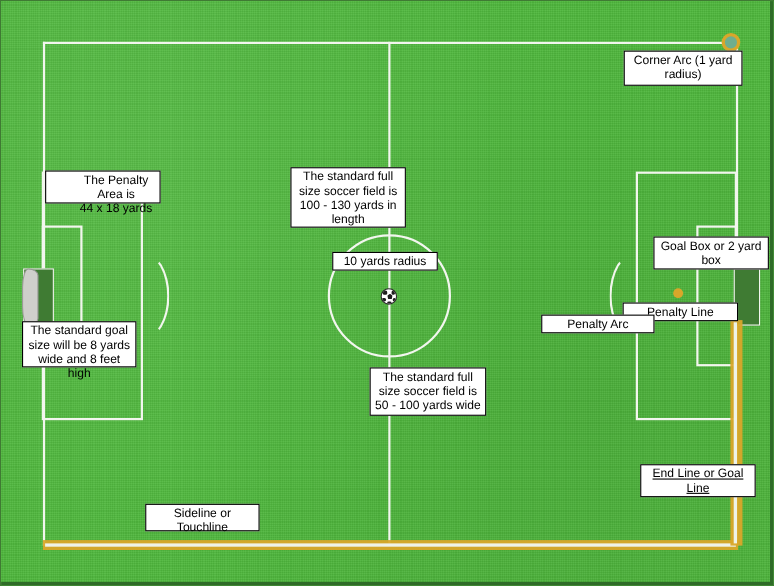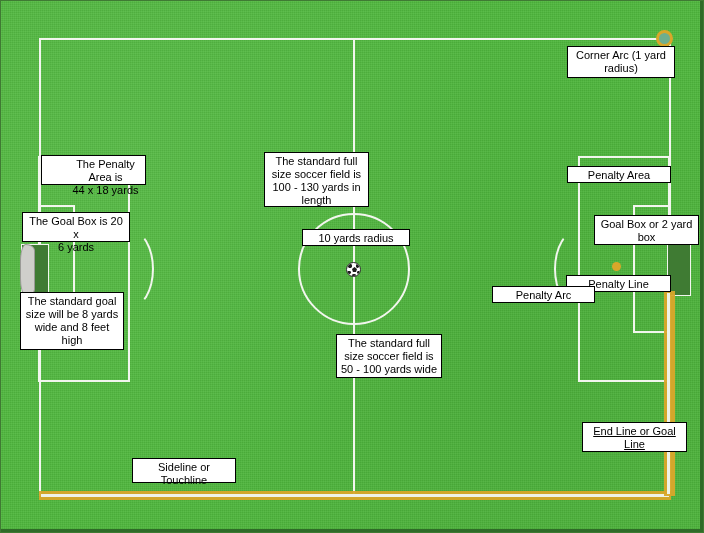--- a/index.html
+++ b/index.html
@@ -201,40 +201,37 @@
   <div class="hl" style="left:663px; top:290px; width:11px; height:205px;"></div>
   <div class="hl-core" style="left:666px; top:292px; width:3px; height:201px;"></div>
 
   <div class="corner-dot" style="left:655px; top:29px; width:17px; height:17px;"></div>
 
   <div class="callout" style="left:566px; top:45px;  width:108px; height:32px;">Corner Arc (1 yard radius)</div>
 
   <div class="callout" style="left:40px;  top:154px; width:105px; height:30px;padding-left:27px;">The Penalty Area is
 44 x 18 yards</div>
 
-  <div class="callout" style="left:21px;  top:211px; width:108px; height:30px;">The Goal Box is 20 x
-6 yards</div>
-
-  <div class="callout" style="left:19px;  top:291px; width:104px; height:58px;">The standard goal
+
+  <div class="callout" style="left:19px;  top:291px; width:104px; height:42px;">The standard goal
 size will be 8 yards
 wide and 8 feet high</div>
 
   <div class="callout" style="left:263px; top:151px; width:105px; height:55px;">The standard full
 size soccer field is
 100 - 130 yards in
 length</div>
 
-  <div class="callout" style="left:301px; top:228px; width:108px; height:17px;">10 yards radius</div>
+  <div class="callout" style="left:301px; top:228px; width:96px; height:17px;">10 yards radius</div>
 
 
   <div class="callout" style="left:335px; top:333px; width:106px; height:44px;">The standard full
 size soccer field is
 50 - 100 yards wide</div>
 
-  <div class="callout" style="left:566px; top:165px; width:104px; height:17px;">Penalty Area</div>
 
   <div class="callout" style="left:593px; top:214px; width:105px; height:30px;">Goal  Box or 2 yard
 box</div>
 
   <div class="callout" style="left:565px; top:274px; width:105px; height:17px;">Penalty Line</div>
 
   <div class="callout" style="left:491px; top:285px; width:103px; height:17px;">Penalty Arc</div>
 
   <div class="callout" style="left:581px; top:421px; width:105px; height:30px;text-decoration:underline;">End Line or Goal
 Line</div>

